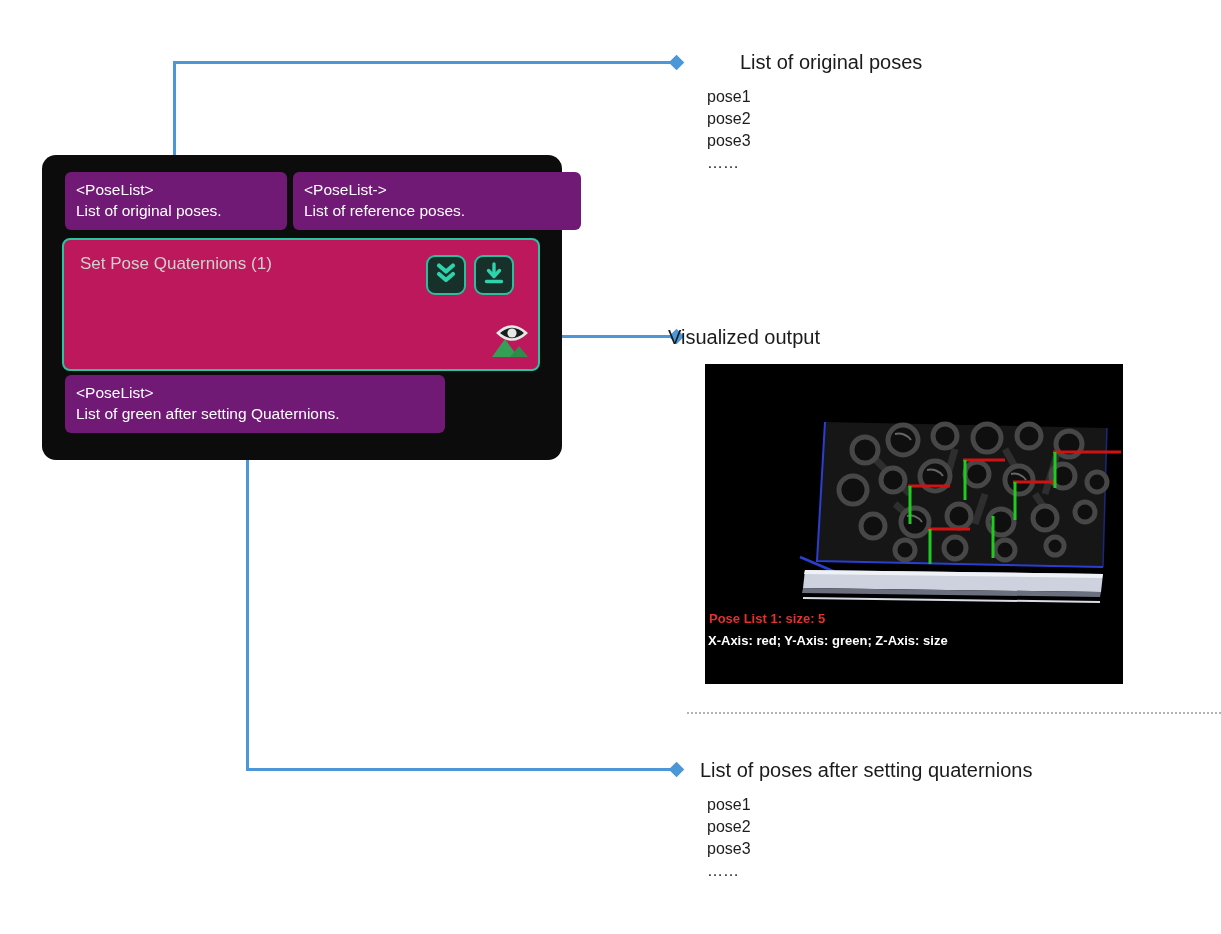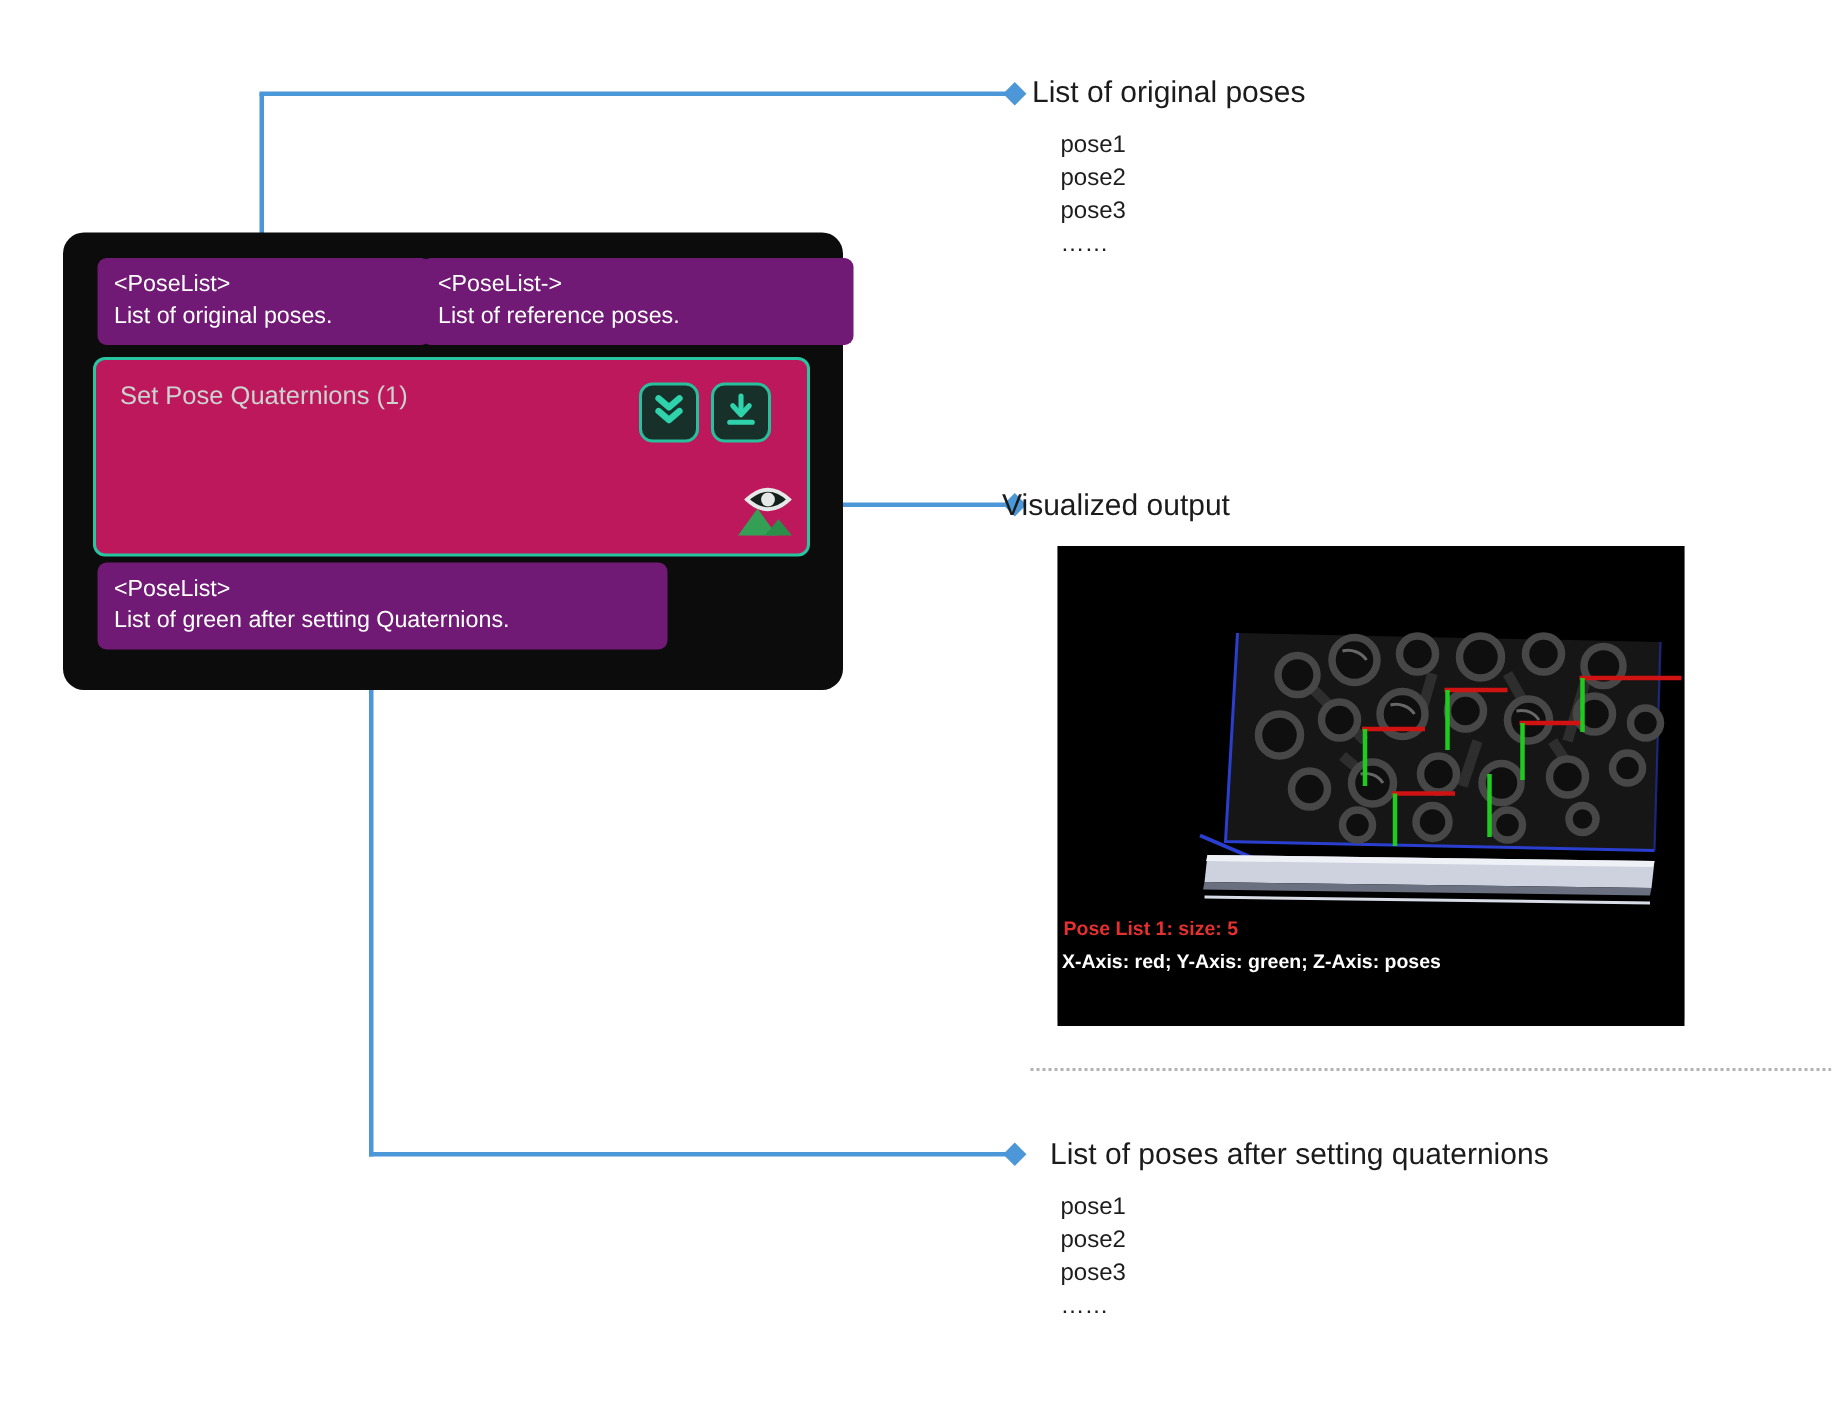--- a/index.html
+++ b/index.html
@@ -13,21 +13,21 @@
     position:absolute;left:42px;top:155px;width:520px;height:305px;
     background:#0c0c0c;border-radius:14px;
   }
   .port{
     position:absolute;background:#701a75;border-radius:6px;color:#ffffff;
     box-sizing:border-box;padding:7px 11px;font-size:15.5px;line-height:21px;
   }
   .port .ptype{white-space:nowrap;}
   .port .pdesc{white-space:nowrap;}
   .port-in-1{left:65px;top:172px;width:222px;height:58px;}
-  .port-in-2{left:281px;top:172px;width:288px;height:58px;}
+  .port-in-2{left:293px;top:172px;width:288px;height:58px;}
   .port-out{left:65px;top:375px;width:380px;height:58px;}
 
   .node-body{
     position:absolute;left:62px;top:238px;width:478px;height:133px;
     background:#be185d;border:2px solid #27c5a0;border-radius:8px;
     box-sizing:border-box;
   }
   .node-title{
     position:absolute;left:16px;top:14px;color:#ccd2d0;font-size:17px;white-space:nowrap;
   }
@@ -55,21 +55,21 @@
   }
   .d1{left:671px;top:57px;}
   .d2-node{left:526px;top:331px;}
   .d2{left:671px;top:331px;}
   .d3{left:671px;top:764px;}
 
   
   .ann-heading{
     position:absolute;color:#1b1b1b;font-size:20px;line-height:24px;white-space:nowrap;
   }
-  .h1{left:688px;top:50px;}
+  .h1{left:740px;top:50px;}
   .h2{left:668px;top:325px;}
   .h3{left:700px;top:758px;}
   .pose-list{position:absolute;color:#1d1d1d;font-size:16px;line-height:22px;}
   .list1{left:707px;top:86px;}
   .list3{left:707px;top:794px;}
   .pose-item{white-space:nowrap;}
 
   .dotted-sep{
     position:absolute;left:687px;top:712px;width:534px;height:0;
     border-top:2px dotted #b3b3b3;
@@ -227,21 +227,21 @@
           <path d="M350,88 L350,124"></path>
           <path d="M288,152 L288,194"></path>
       </g>
 
       <polygon points="100,206 398,210 396,228 98,224" fill="#cdd2de"></polygon>
       <polygon points="100,206 398,210 397,214 99,210" fill="#eef1f6"></polygon>
       <polygon points="98,224 396,228 395,233 97,229" fill="#6b7080"></polygon>
       <path d="M98,234 L395,238" stroke="#d8dce6" stroke-width="2"></path>
     </svg>
     <div class="viz-cap cap-red">Pose List 1: size: 5</div>
-    <div class="viz-cap cap-white">X-Axis: red; Y-Axis: green; Z-Axis: poses</div>
+    <div class="viz-cap cap-white">X-Axis: red; Y-Axis: green; Z-Axis: size</div>
   </div>
 
   <div class="dotted-sep"></div>
 
   <div class="ann-heading h3">List of poses after setting quaternions</div>
   <div class="pose-list list3">
     <div class="pose-item">pose1</div>
     <div class="pose-item">pose2</div>
     <div class="pose-item">pose3</div>
     <div class="pose-item">……</div>

